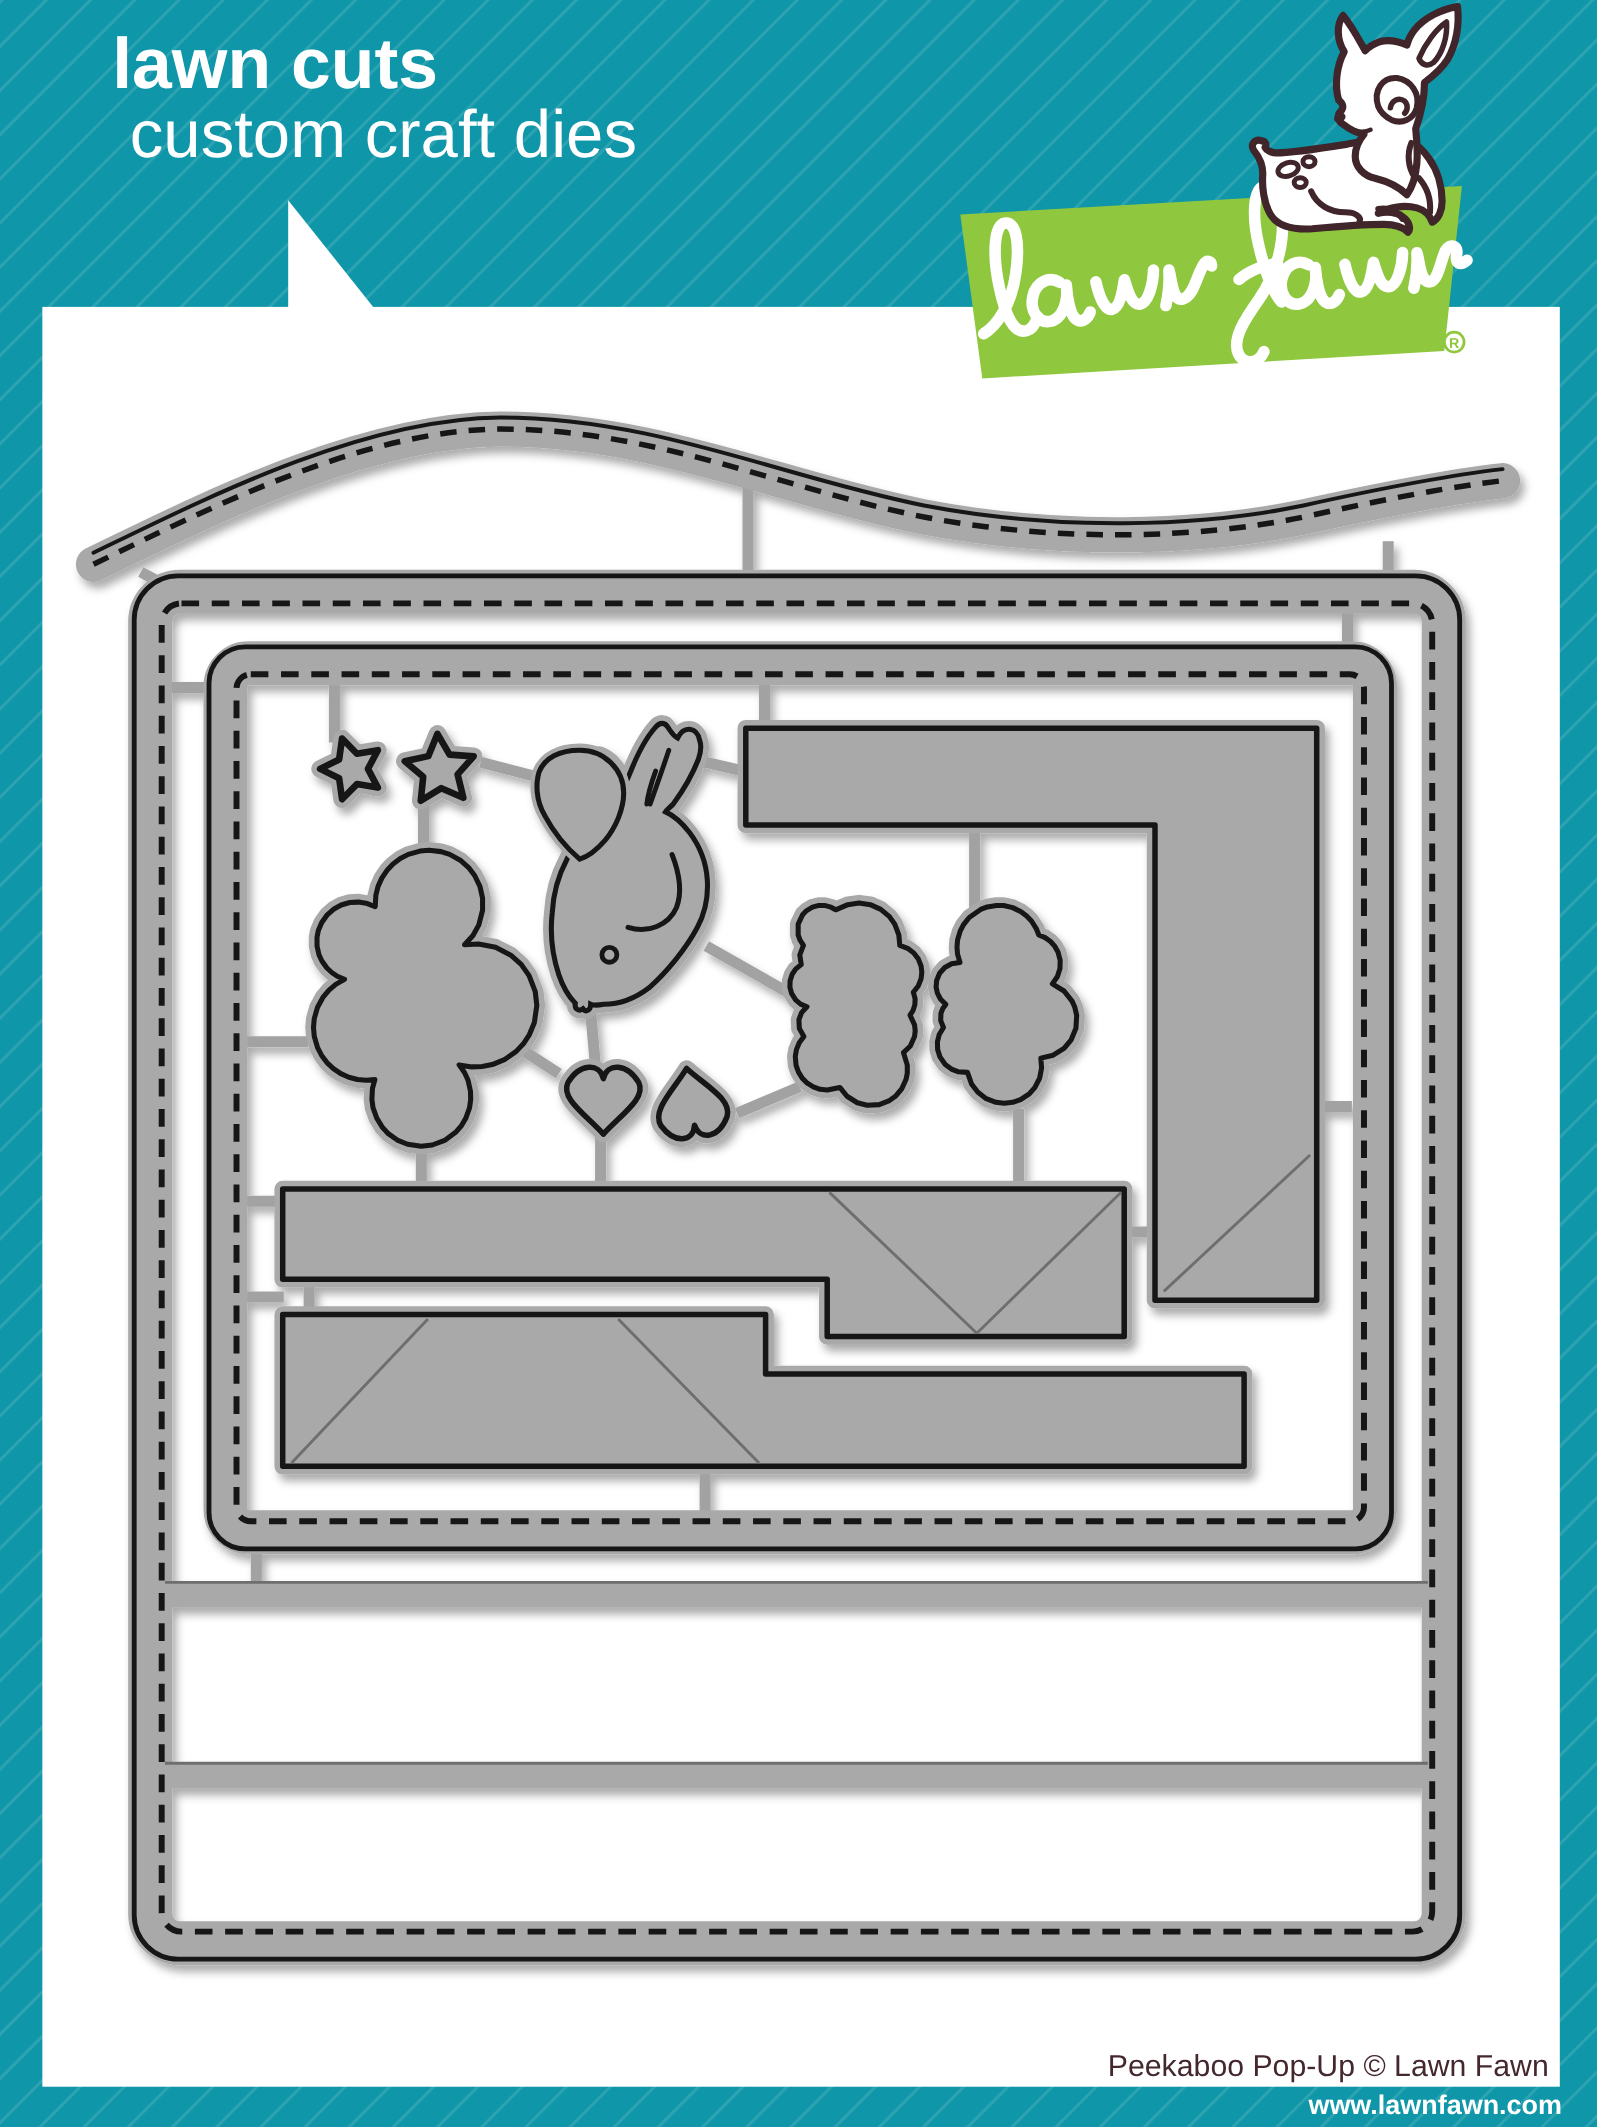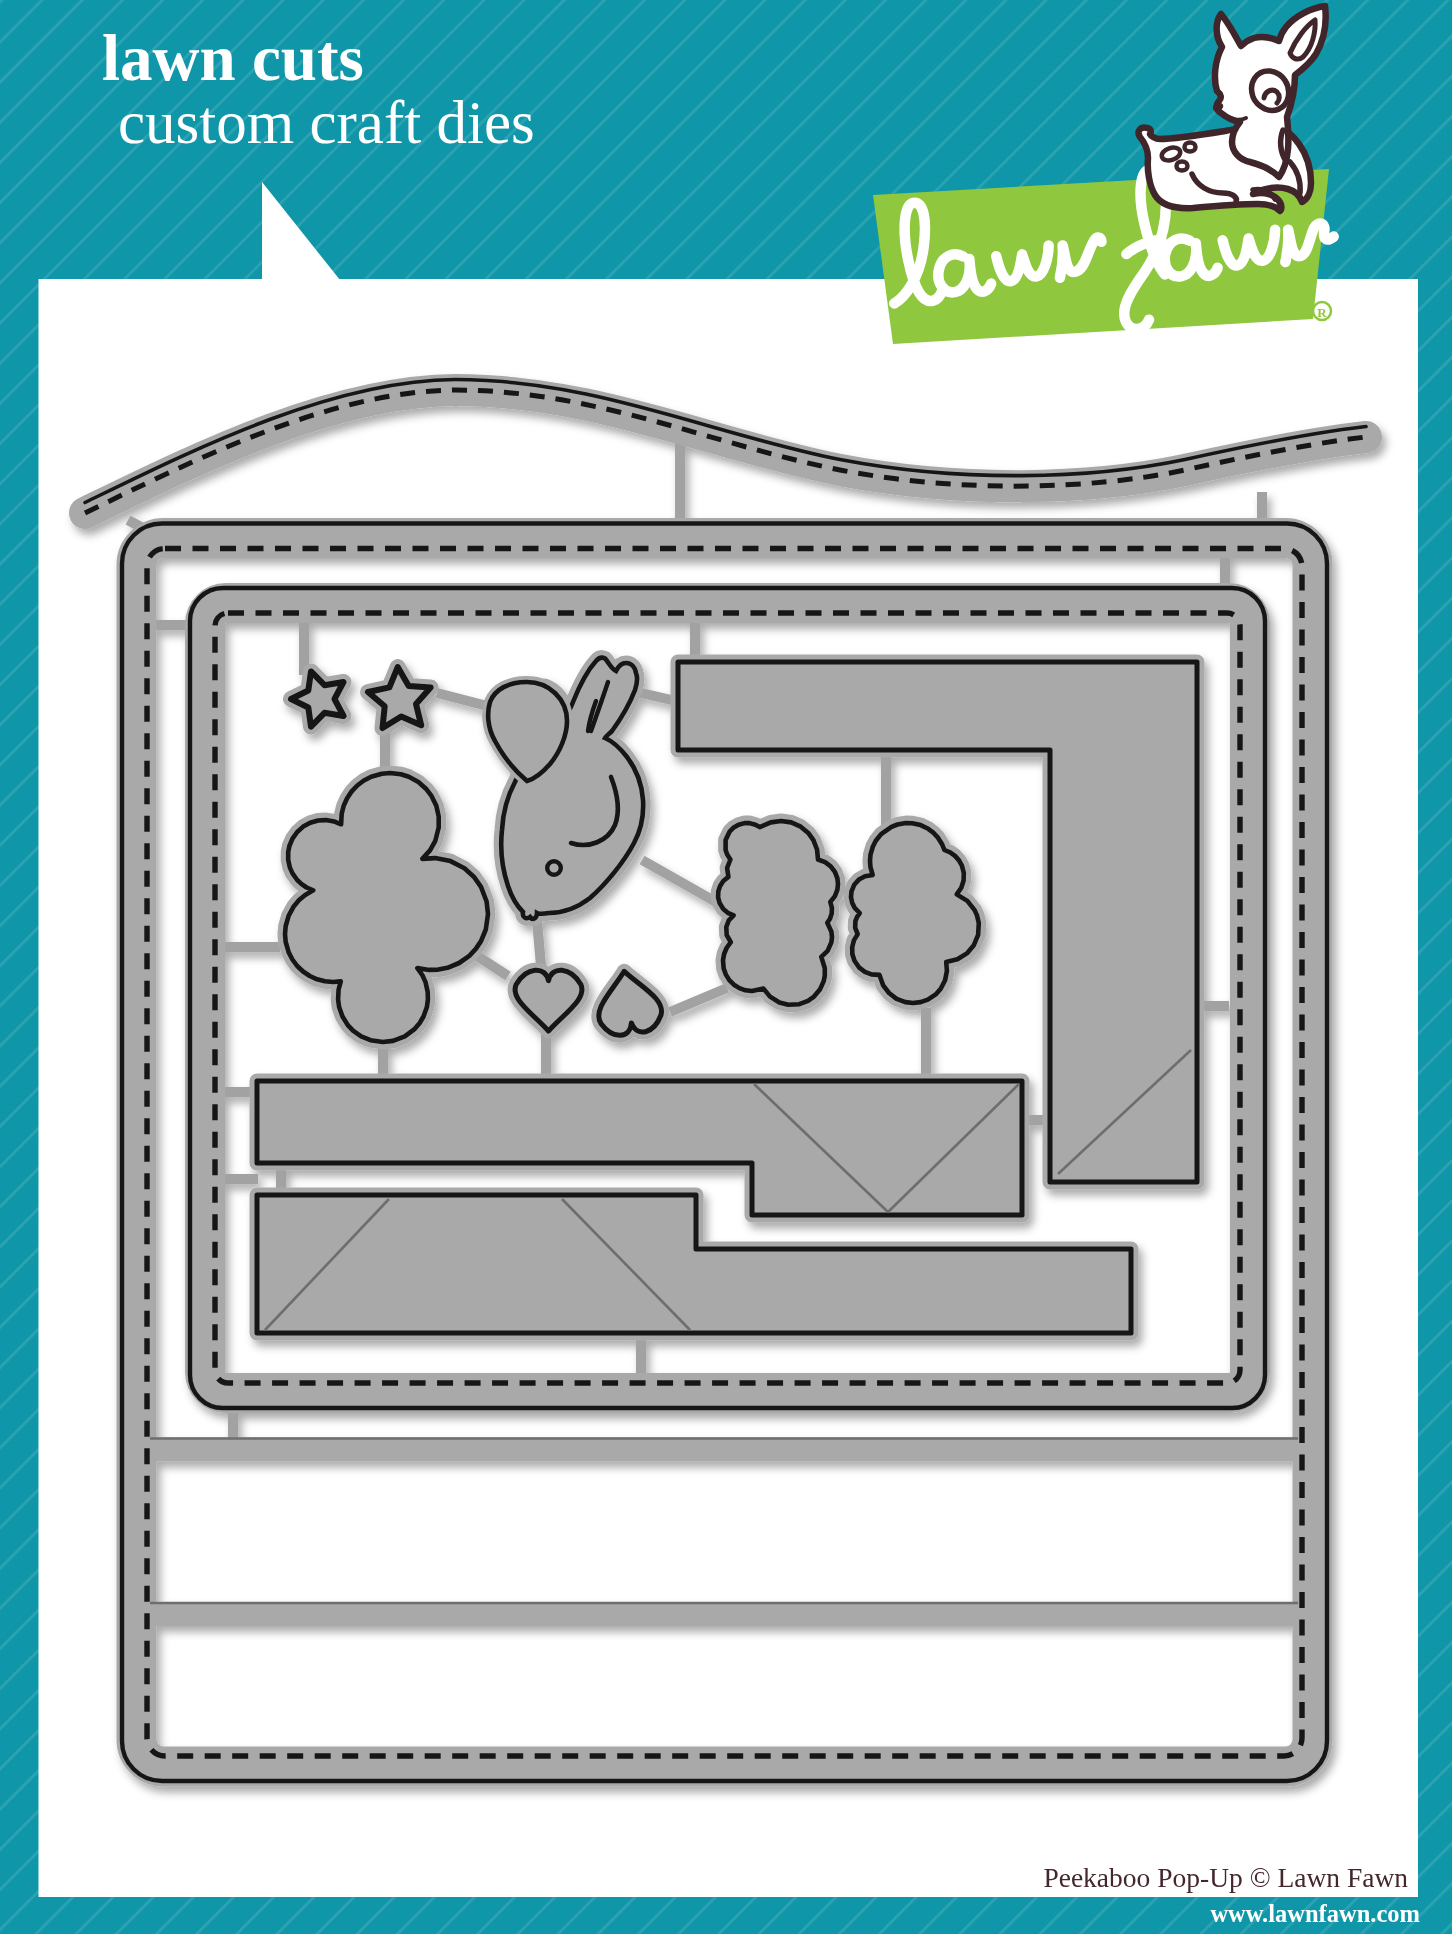--- a/index.html
+++ b/index.html
@@ -1,15 +1,15 @@
 <!DOCTYPE html>
 <html><head><meta charset="utf-8">
 <style>
 html,body{margin:0;padding:0;background:#fff;}
-#page{position:relative;width:1452px;height:1934px;overflow:hidden;font-family:Liberation Serif, serif;}
+#page{position:relative;width:1452px;height:1934px;overflow:hidden;font-family:Liberation Sans, sans-serif;}
 svg{display:block}
 </style></head>
 <body>
 <div id="page">
 <svg width="1452" height="1934" viewBox="0 0 1452 1934" xmlns="http://www.w3.org/2000/svg">
 <defs>
   <filter id="ds" x="-5%" y="-5%" width="112%" height="112%">
     <feDropShadow dx="4" dy="6" stdDeviation="4" flood-color="#000" flood-opacity="0.33"></feDropShadow>
   </filter>
   <pattern id="stripes" width="28.4" height="28.4" patternUnits="userSpaceOnUse" patternTransform="rotate(-45)">

